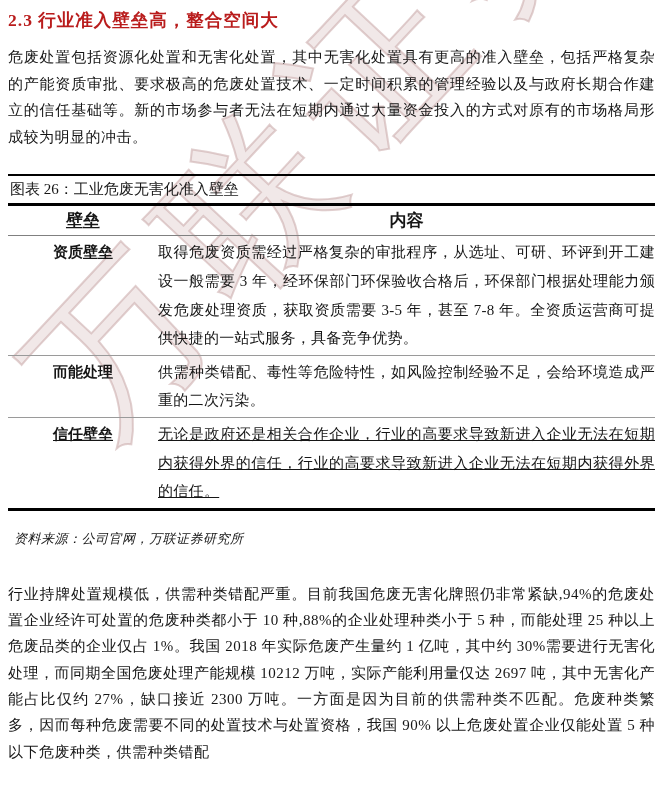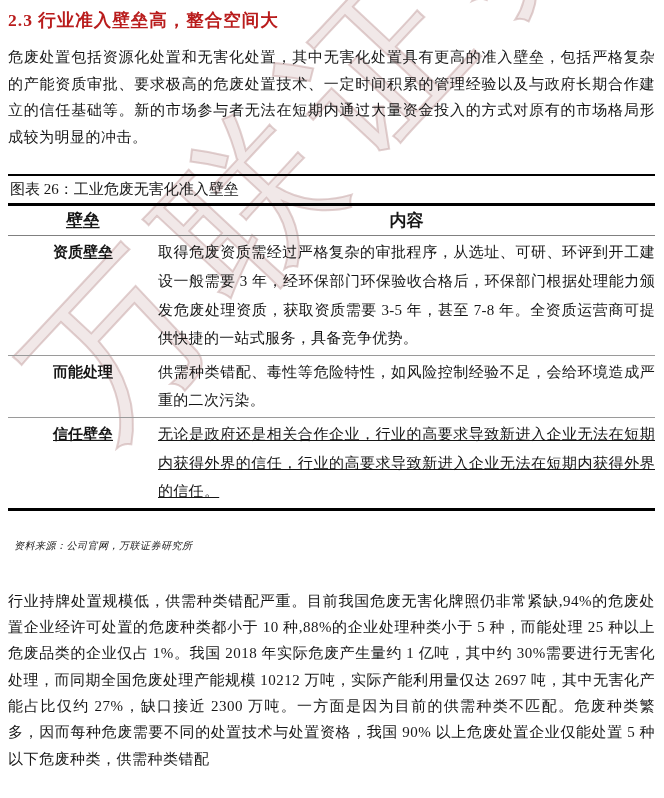--- a/index.html
+++ b/index.html
@@ -57,22 +57,22 @@
   }
   table.barrier-table tr:last-child td{border-bottom:none;text-decoration:underline;}
   td.barrier-name{
     width:150px;text-align:center;font-weight:bold;
     white-space:nowrap;
   }
   td.barrier-content{
     text-align:justify;padding-right:20px;letter-spacing:0.3px;
   }
   .source-note{
-    font-size:10px;font-style:italic;
-    padding:25px 0 0 6px;line-height:20px;
+    font-size:13px;font-style:italic;
+    padding:18px 0 0 6px;line-height:20px;
     letter-spacing:0.5px;
   }
   .para2{margin-top:32px;line-height:26.3px;}
   .lead-bold{font-weight:normal;}
 </style>
 </head>
 <body>
 
 <div class="page">
 

